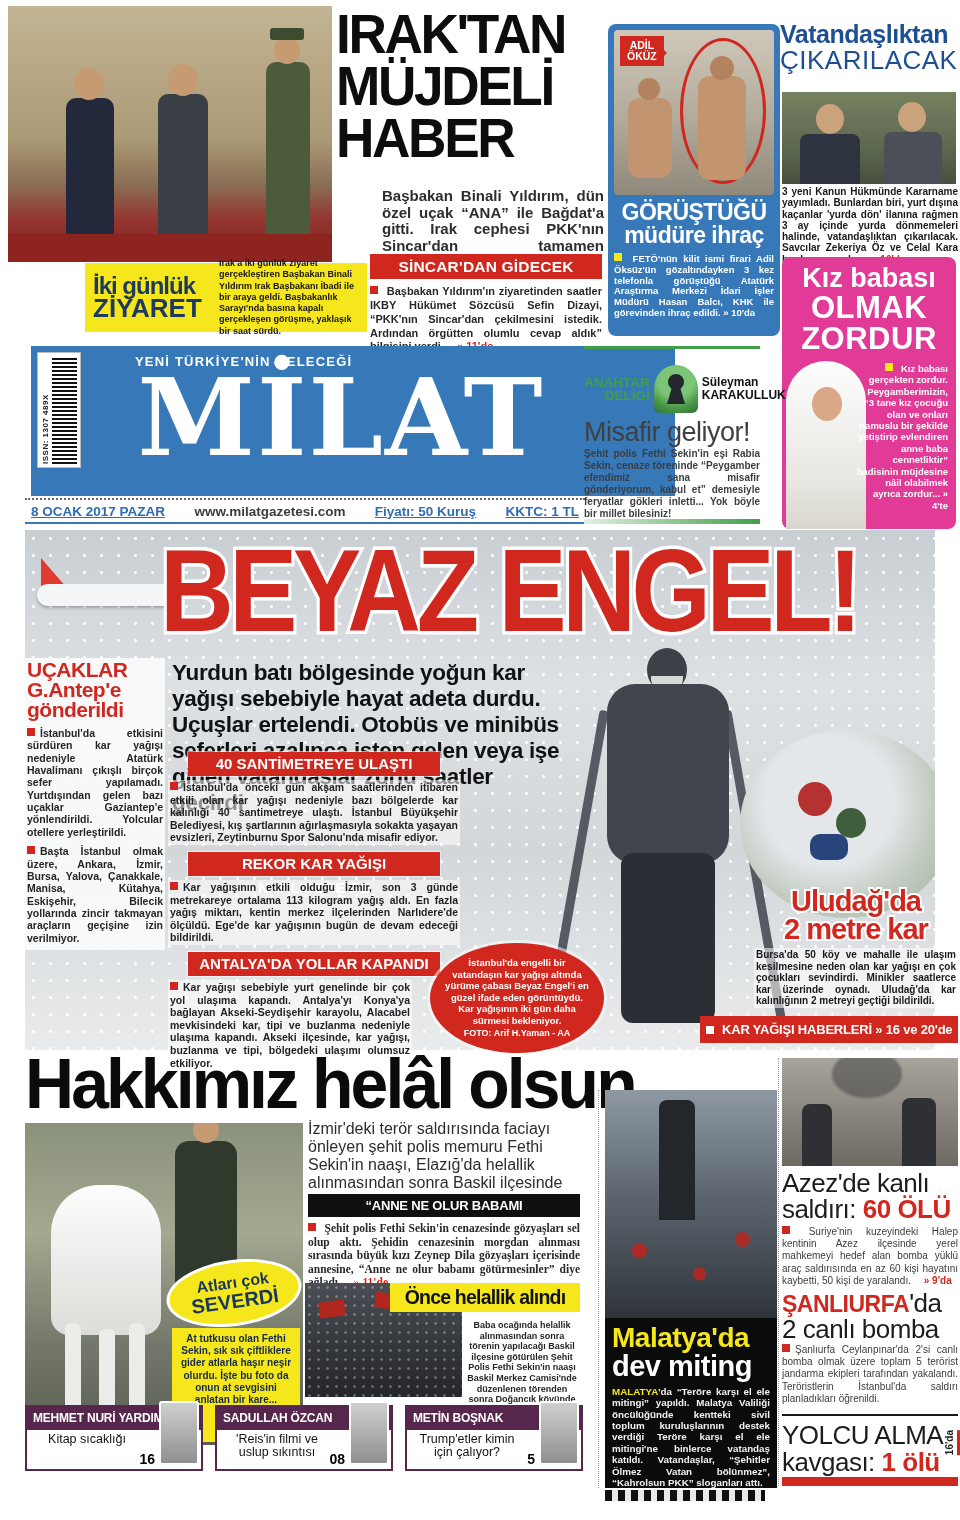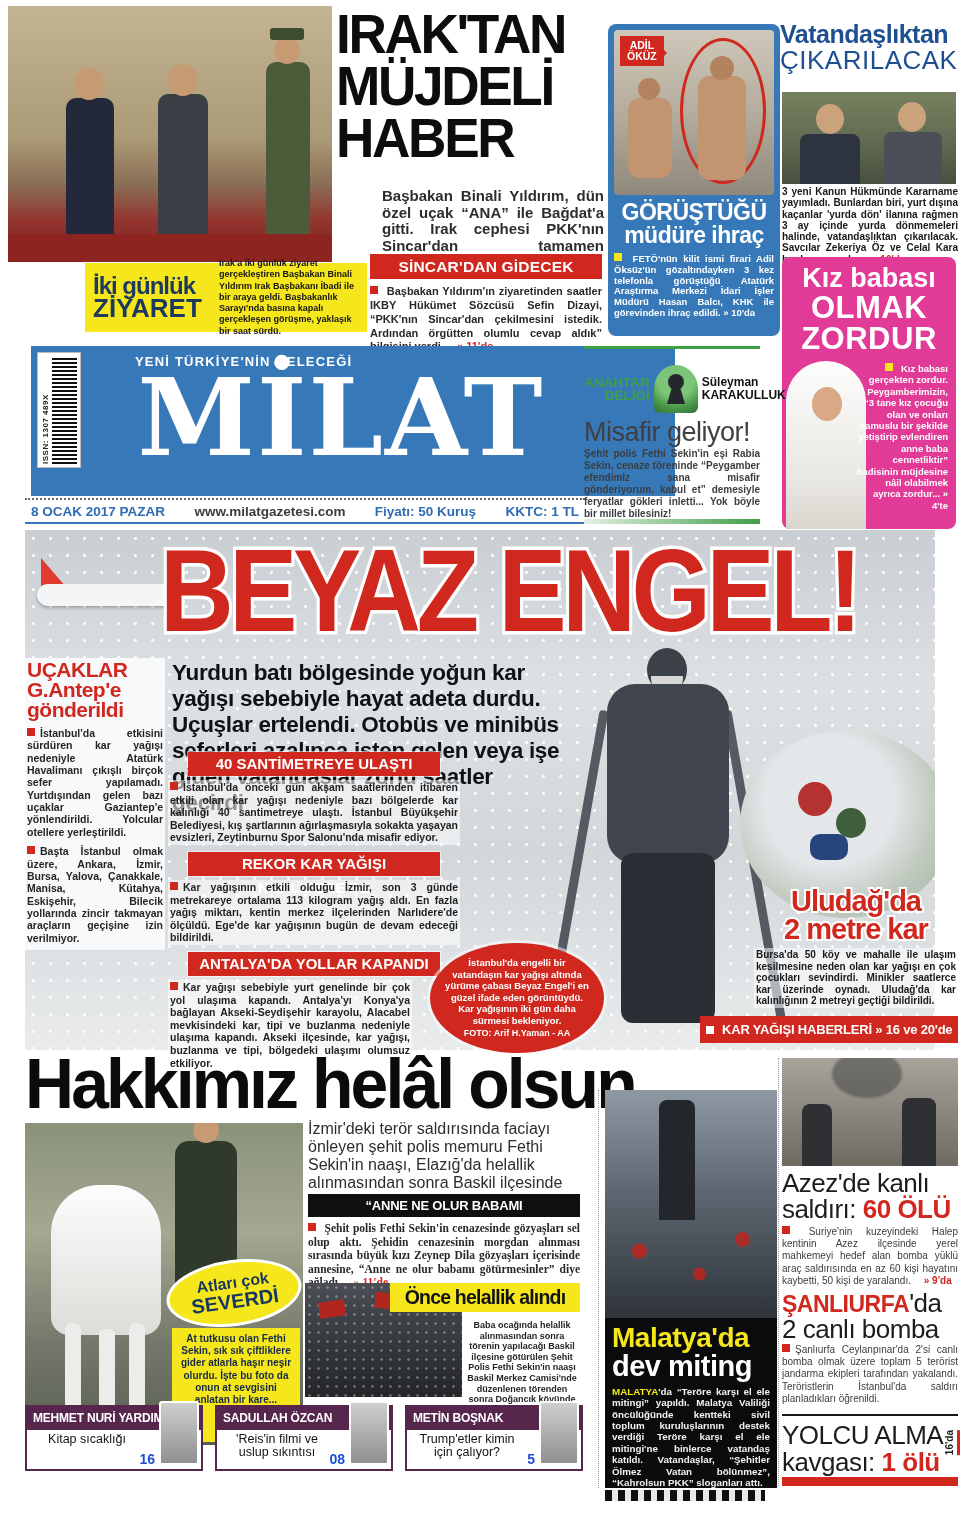--- a/index.html
+++ b/index.html
@@ -82,21 +82,21 @@
   .pink-body{position:absolute;right:8px;top:106px;width:92px;font-size:9.5px;font-weight:bold;color:#fff;line-height:1.2;text-align:right;}
 
   
   .mast{left:31px;top:346px;width:644px;height:150px;background:var(--blue);}
   .issn{position:absolute;left:6px;top:6px;width:44px;height:116px;background:#fff;border:1px solid #bbb;display:flex;align-items:stretch;padding:3px;gap:2px;}
   .issn .code{writing-mode:vertical-rl;transform:rotate(180deg);font-size:8px;font-weight:bold;color:#222;letter-spacing:.5px;}
   .issn .bars{flex:1;background:repeating-linear-gradient(0deg,#111 0 2px,#fff 2px 4px);}
   .tagline{position:absolute;left:104px;top:8px;color:#fff;font-weight:bold;font-size:13px;letter-spacing:1.2px;}
   .logo{position:absolute;left:70px;top:16px;width:480px;text-align:center;color:#fff;font-family:"DejaVu Serif",serif;font-weight:bold;font-size:106px;line-height:1.05;letter-spacing:2px;}
   .inforow{left:25px;top:498px;width:560px;height:26px;border-top:2px dotted #666;border-bottom:2px solid var(--blue);display:flex;align-items:center;justify-content:space-between;font-size:13.5px;font-weight:bold;padding:0 6px;}
-  .inforow .date,.inforow .price,.inforow .kktc{color:#2f6cb3;}
+  .inforow .date,.inforow .price,.inforow .kktc{color:#2f6cb3;text-decoration:underline;}
   .inforow .site{color:#3a3c3e;}
 
   
   .anahtar{left:584px;top:346px;width:176px;height:178px;border-top:3px solid var(--green);padding-top:16px;}
   .anahtar .row{display:flex;align-items:center;gap:4px;}
   .anahtar .kick{color:var(--green);font-weight:bold;font-size:13.5px;line-height:1.0;text-align:right;flex:1;}
   .anahtar .keyhole{flex:none;width:44px;height:48px;border-radius:50% 50% 6px 6px;background:radial-gradient(circle at 50% 30%,#7cc578 0 45%,#4c9a4a 70%,#2f6f35 100%);display:flex;align-items:center;justify-content:center;}
   .anahtar .auth{font-weight:bold;font-size:12px;color:#111;line-height:1.05;flex:1;}
   .anahtar-h{margin-top:4px;font-size:27px;color:#3e4043;letter-spacing:-.5px;}
   .anahtar-body{font-size:10px;color:#3b3d3f;line-height:1.2;font-weight:bold;}
@@ -176,21 +176,21 @@
   .crowd .flag{position:absolute;width:26px;height:16px;background:#b1271f;}
   .crowd .fg1{left:14px;top:18px;transform:rotate(-8deg);}
   .crowd .fg2{left:70px;top:10px;transform:rotate(6deg);}
   .once-bar{left:390px;top:1283px;width:190px;height:29px;background:var(--yellow);z-index:2;color:#101214;font-weight:bold;font-size:19.5px;line-height:29px;text-align:center;letter-spacing:-.8px;}
   .once-body{left:464px;top:1320px;width:116px;font-size:9px;font-weight:bold;color:#232527;line-height:1.18;text-align:center;}
 
   
   .colbox{top:1405px;width:178px;height:66px;border:2px solid var(--plum);background:#fff;}
   .colbox .chead{height:23px;background:var(--plum);color:#fff;font-weight:bold;font-size:12px;line-height:23px;padding-left:6px;letter-spacing:-.2px;}
   .colbox .ctitle{padding:3px 60px 0 6px;font-size:12.5px;font-weight:normal;color:#101214;line-height:1.05;text-align:center;}
-  .colbox .cpage{position:absolute;right:46px;bottom:2px;font-size:14px;font-weight:bold;color:#1d4ed8;}
+  .colbox .cpage{position:absolute;right:46px;bottom:2px;font-size:14px;font-weight:bold;color:#000000;}
   .colbox .cface{position:absolute;right:2px;top:-6px;width:40px;height:64px;background:linear-gradient(180deg,#cfcfcf,#8f8f8f);border:2px solid #fff;border-radius:3px;}
 
   
   .mal-photo{left:605px;top:1090px;width:172px;height:230px;overflow:hidden;
     background:
       radial-gradient(circle at 20% 70%,rgba(190,35,30,.85) 0 7px,transparent 8px),
       radial-gradient(circle at 55% 80%,rgba(190,35,30,.85) 0 6px,transparent 7px),
       radial-gradient(circle at 80% 65%,rgba(190,35,30,.8) 0 7px,transparent 8px),
       linear-gradient(180deg,#8e99a4 0%,#5d6670 45%,#2e3339 100%);}
   .mal-photo .statue{position:absolute;left:54px;top:10px;width:36px;height:120px;background:#23272c;border-radius:8px 8px 0 0;}

